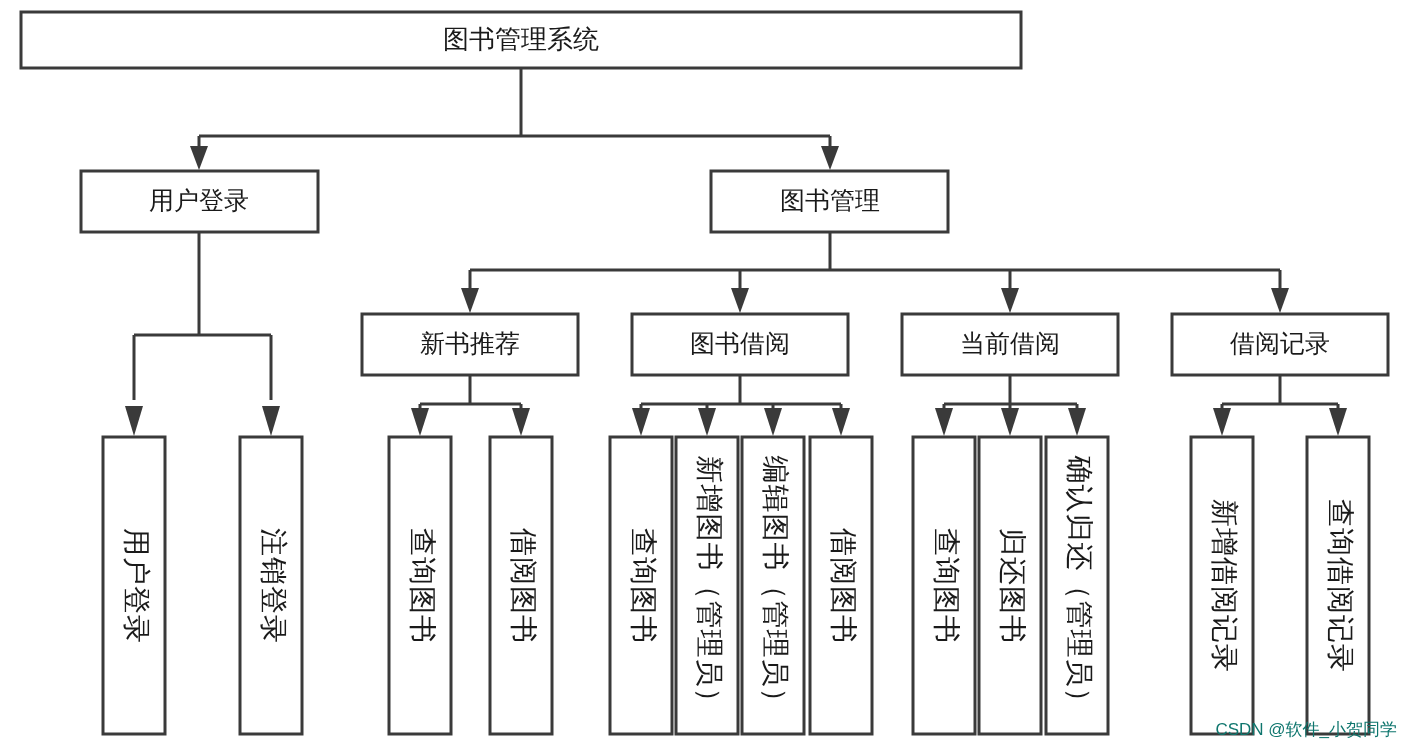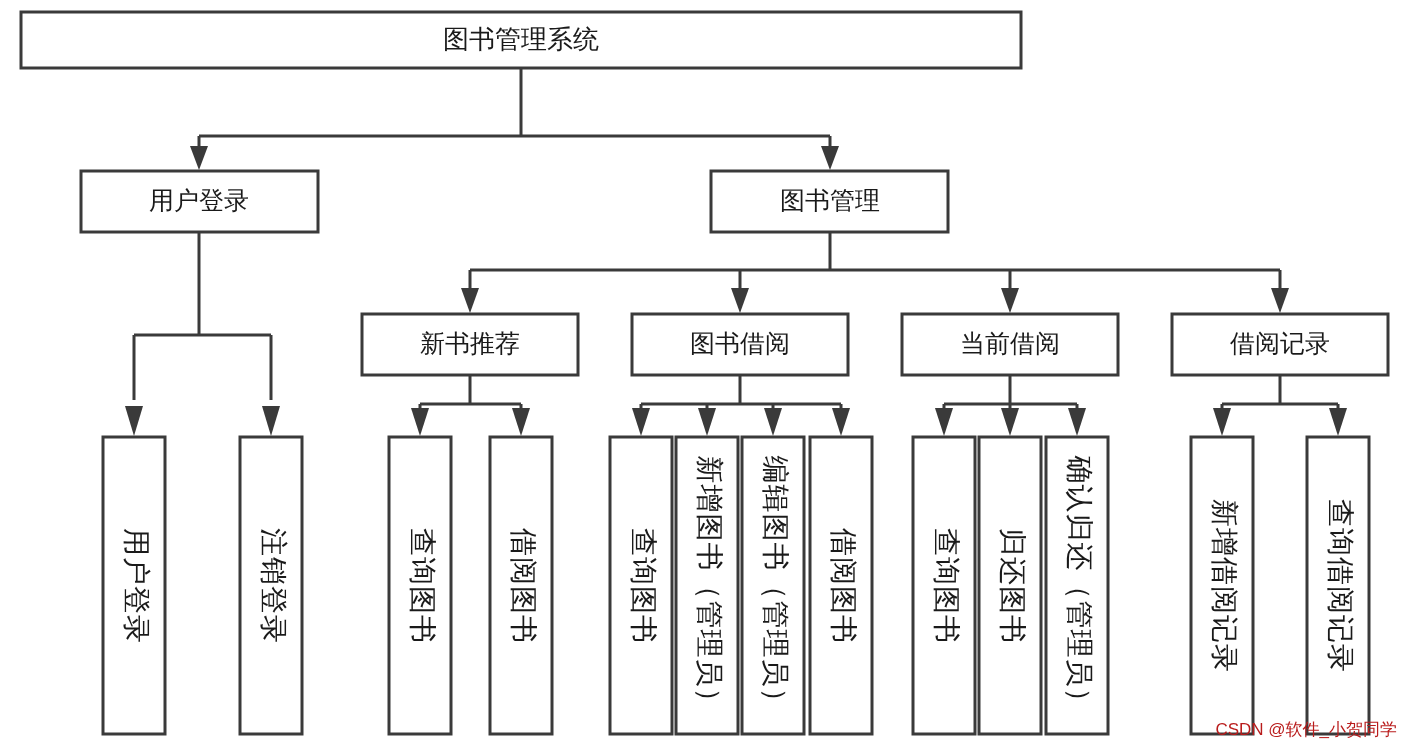--- a/index.html
+++ b/index.html
@@ -59,21 +59,21 @@
     text-anchor: middle;
     dominant-baseline: middle;
     letter-spacing: 1px;
   }
   .watermark {
     position: absolute;
     right: 8px;
     bottom: 6px;
     font-family: "Liberation Sans", "DejaVu Sans", sans-serif;
     font-size: 17px;
-    color: #b91c1c;
+    color: #0f766e;
     white-space: nowrap;
     pointer-events: none;
   }
 </style>
 </head>
 <body>
 
 <div id="diagram-root">
 
   <svg class="diagram" viewBox="0 0 1405 747" xmlns="http://www.w3.org/2000/svg">

